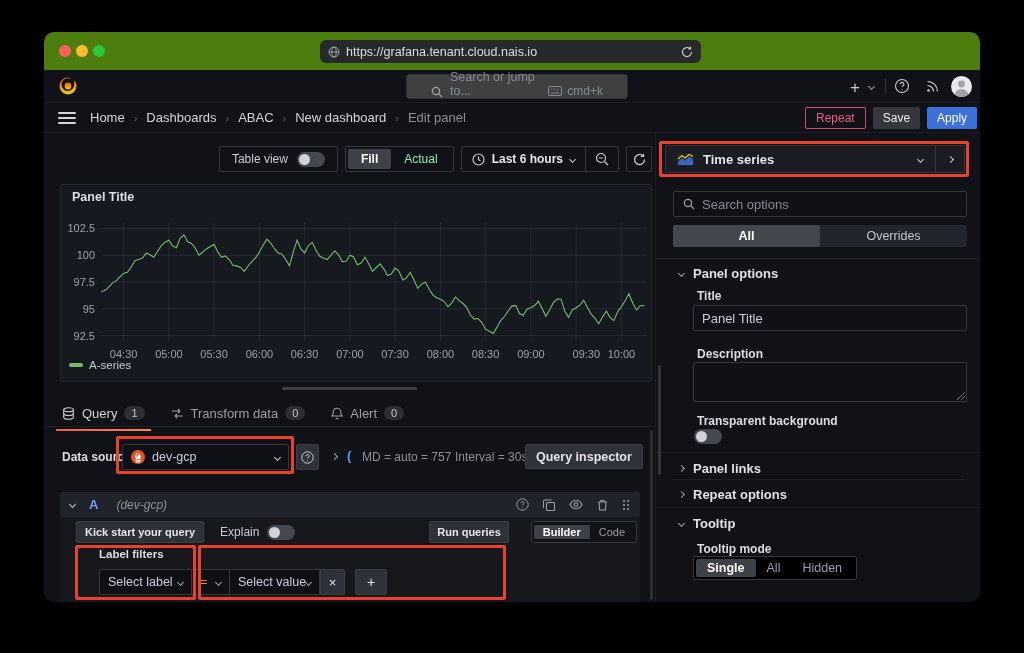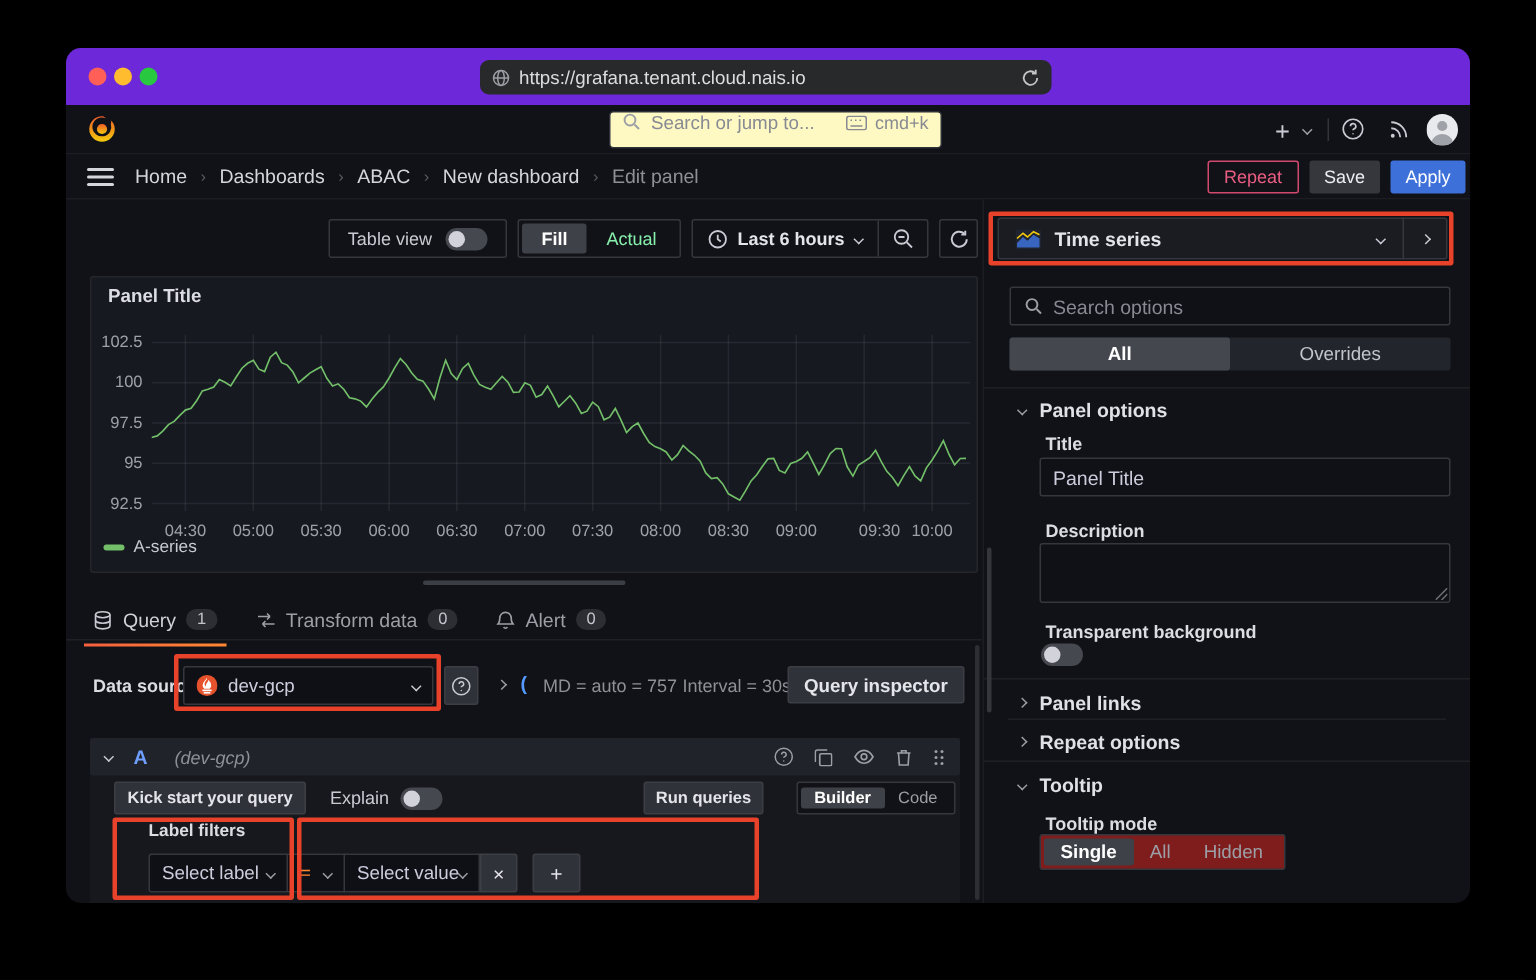--- a/index.html
+++ b/index.html
@@ -1,24 +1,24 @@
 <!DOCTYPE html>
 <html><head>
 <meta charset="utf-8">
 <style>
   * { margin:0; padding:0; box-sizing:border-box; }
   html,body { width:1024px; height:653px; background:#000; font-family:"Liberation Sans",sans-serif; overflow:hidden; }
   .abs { position:absolute; }
   .window { position:absolute; left:44px; top:32px; width:936px; height:570px; background:#111217; border-radius:10px; overflow:hidden; }
-  .titlebar { position:absolute; left:0; top:0; width:100%; height:38px; background:#6d28d9; }
+  .titlebar { position:absolute; left:0; top:0; width:100%; height:38px; background:#4d7c0f; }
   .light { position:absolute; top:13px; width:12px; height:12px; border-radius:50%; }
   .urlbar { position:absolute; left:276px; top:8px; width:381px; height:23px; background:#28292b; border-radius:6px; display:flex; align-items:center; padding:0 8px; color:#dcdde0; font-size:12.5px; }
   .gheader { position:absolute; left:0; top:38px; width:100%; height:33px; background:#111217; border-bottom:1px solid #1c1d22; }
   .crumbrow { position:absolute; left:0; top:71px; width:100%; height:30px; background:#111217; border-bottom:1px solid #1c1d22; }
-  .searchbox { position:absolute; left:362px; top:4px; width:222px; height:25px; background:#fef9c3; border:1px solid #2e3138; border-radius:3px; display:flex; align-items:flex-start; padding:0 8px; color:#888a93; font-size:12.5px; }
+  .searchbox { position:absolute; left:362px; top:4px; width:222px; height:25px; background:#404040; border:1px solid #2e3138; border-radius:3px; display:flex; align-items:flex-end; padding:0 24px; color:#888a93; font-size:12.5px; }
   .icon { display:inline-flex; align-items:center; justify-content:center; color:#9d9fa6; }
   .chev { width:5px; height:5px; border-right:1.5px solid currentColor; border-bottom:1.5px solid currentColor; display:inline-block; transform:rotate(45deg); }
   .chev.r { transform:rotate(-45deg); }
   .hamburger { width:18px; height:12px; display:flex; flex-direction:column; justify-content:space-between; }
   .hamburger div { height:2px; background:#d5d6dc; border-radius:1px; }
   .crumbs { display:flex; align-items:center; gap:9px; font-size:13px; color:#d5d6dc; white-space:nowrap; }
   .crumbsep { color:#5b5d64; font-size:11px; margin-top:1px; }
   .btn { display:inline-flex; align-items:center; justify-content:center; border-radius:2px; font-size:12px; cursor:pointer; white-space:nowrap; }
   .btn-discard { border:1px solid #d2496f; color:#ea5d82; padding:0 10px; height:22px; background:transparent; }
   .btn-save { background:#35373c; color:#ecedf1; padding:0 10px; height:22px; }
@@ -447,21 +447,21 @@
       <span class="chev r" style="color:#9d9fa6"></span>
       <span>Repeat options</span>
     </div>
     <div class="divider" style="top:374px"></div>
 
     <div class="abs sect-head" style="left:23px;top:383px">
       <span class="chev" style="color:#9d9fa6"></span>
       <span>Tooltip</span>
     </div>
     <div class="abs opt-label" style="left:41px;top:409px">Tooltip mode</div>
-    <div class="abs" style="left:37px;top:423px;width:164px;height:24px;border:1px solid #34373d;border-radius:2px;display:flex;align-items:center;font-size:12.5px;background:#7f1d1d;padding:2px">
+    <div class="abs" style="left:37px;top:423px;width:164px;height:24px;border:1px solid #34373d;border-radius:2px;display:flex;align-items:center;font-size:12.5px;background:#000000;padding:2px">
       <span class="seg-on" style="padding:2px 11px;font-weight:bold">Single</span>
       <span style="padding:2px 11px;color:#9d9fa6">All</span>
       <span style="padding:2px 11px;color:#9d9fa6">Hidden</span>
     </div>
     <div class="abs" style="left:2px;top:232px;width:3px;height:110px;border-radius:2px;background:#34363c"></div>
   </div>
 
   <div class="annot" style="left:615px;top:109px;width:310px;height:36px"></div>
   <div class="annot" style="left:72px;top:404px;width:178px;height:38px"></div>
   <div class="annot" style="left:31px;top:513px;width:121px;height:55px"></div>

